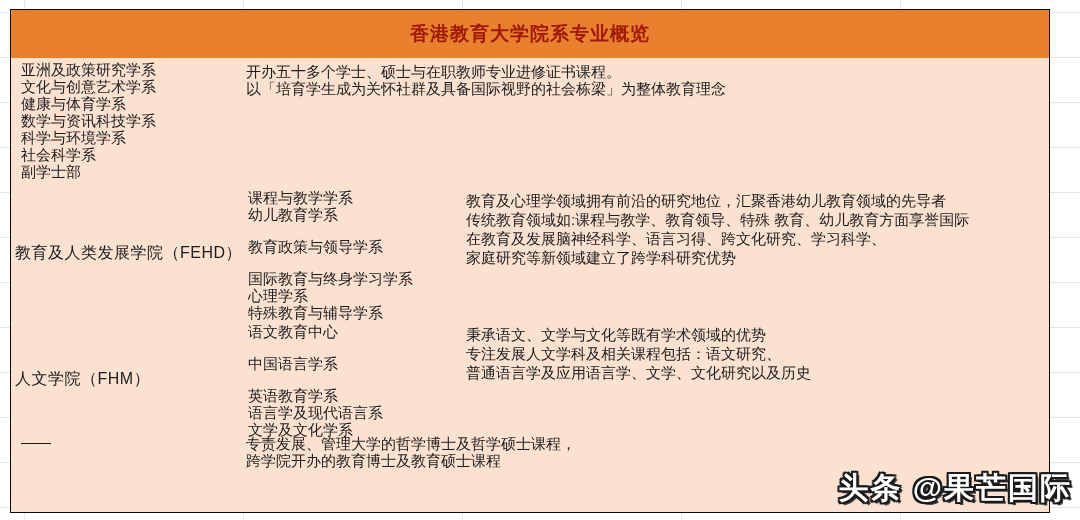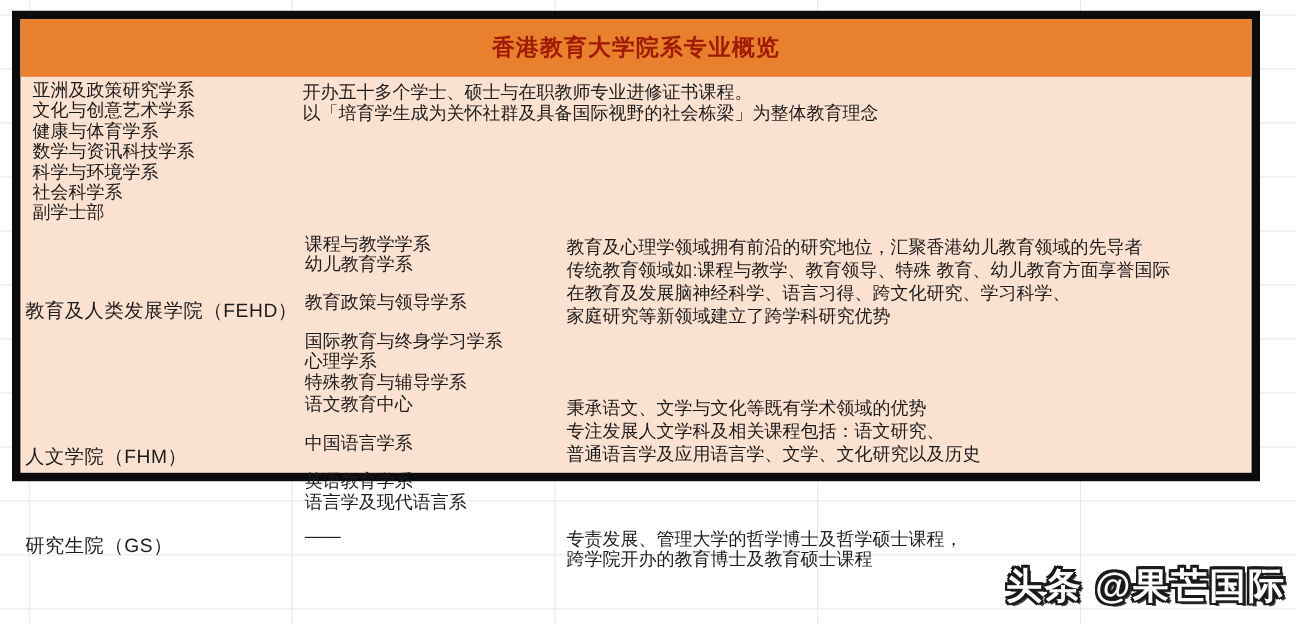--- a/index.html
+++ b/index.html
@@ -12,22 +12,22 @@
   
   .grid-bg {
     position:absolute; inset:0;
     background-image:
       linear-gradient(#e3e7eb 1px, transparent 1px),
       linear-gradient(90deg, #e3e7eb 1px, transparent 1px);
     background-size:100% 45px, 219px 100%;
     background-position:0 12px, 24px 0;
   }
   .sheet {
-    position:absolute; left:10px; top:9px; width:1040px; height:392px;
-    border:7px solid #1d4ed8; background:#FBE1D0;
+    position:absolute; left:10px; top:9px; width:1040px; height:504px;
+    border:1px solid #1d4ed8; background:#FBE1D0;
   }
   .title-bar { height:48px; display:flex; align-items:center; justify-content:center; }
   .title-text { font-size:19px; font-weight:bold; letter-spacing:1px; }
   .header-row { height:39px; display:grid; grid-template-columns:227px 220px 1fr; }
   .header-cell { display:flex; align-items:center; justify-content:center; font-size:15px; color:#222222; }
   .tbody { width:100%; }
   .row { display:grid; grid-template-columns:227px 220px 1fr; }
   .row:nth-child(1) { height:128px; }
   .row:nth-child(2) { height:134px; }
   .row:nth-child(3) { height:110px; }
@@ -103,29 +103,29 @@
         </div>
         <div class="row">
           <div class="c-college">人文学院（FHM）</div>
           <div class="c-depts">
             <div class="ln">语文教育中心</div>
             <div class="gap"></div>
             <div class="ln">中国语言学系</div>
             <div class="gap"></div>
             <div class="ln">英语教育学系</div>
             <div class="ln">语言学及现代语言系</div>
+            <div class="ln">文学及文化学系</div>
           </div>
           <div class="c-intro">
             <div class="ln">秉承语文、文学与文化等既有学术领域的优势</div>
             <div class="ln">专注发展人文学科及相关课程包括：语文研究、</div>
             <div class="ln">普通语言学及应用语言学、文学、文化研究以及历史</div>
           </div>
         </div>
         <div class="row">
-          <div class="c-college">研究生院（GS）</div>
           <div class="c-depts">
             <div class="ln">——</div>
           </div>
           <div class="c-intro">
             <div class="ln">专责发展、管理大学的哲学博士及哲学硕士课程，</div>
             <div class="ln">跨学院开办的教育博士及教育硕士课程</div>
           </div>
         </div>
       </div>
   </div>

